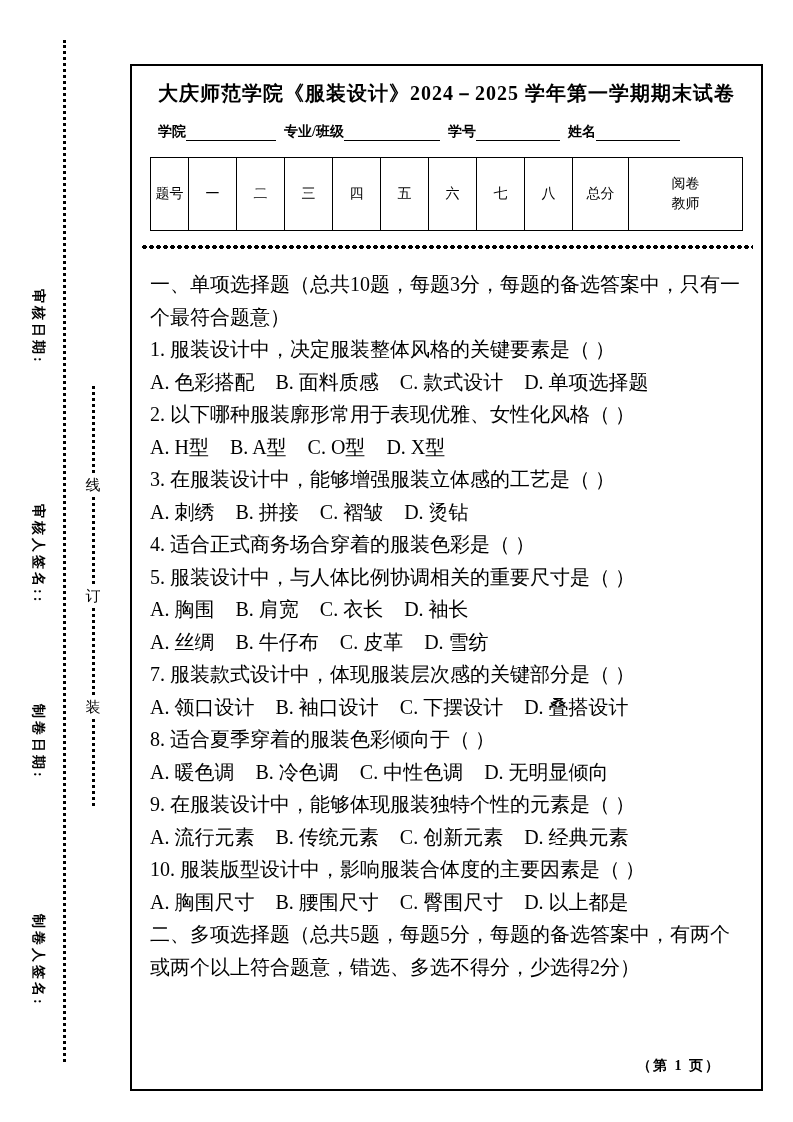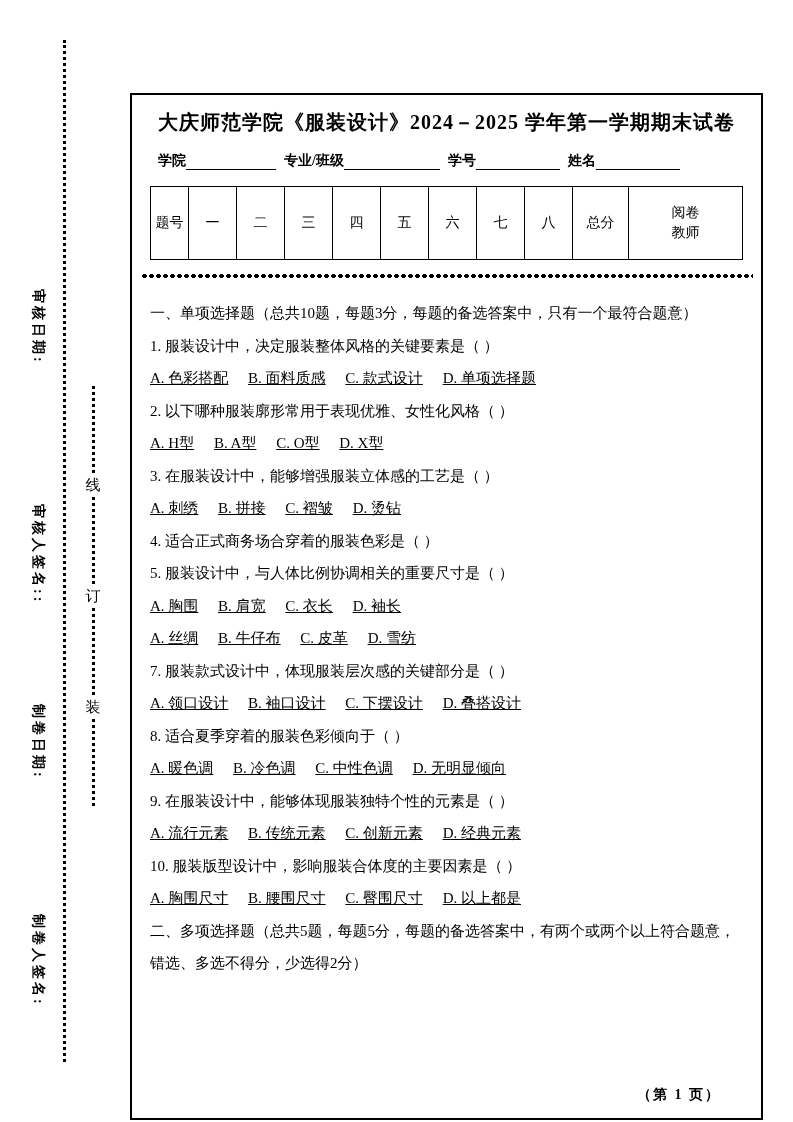--- a/index.html
+++ b/index.html
@@ -28,21 +28,21 @@
   }
   .binding-col {
     position: absolute; left: 83px; top: 386px; height: 420px; width: 20px;
     display: flex; flex-direction: column; align-items: center;
   }
   .binding-col .seg { flex: 1 1 auto; width: 0; border-left: 3px dotted #000; }
   .binding-col .bchar { font-size: 15px; line-height: 1.1; padding: 4px 0; }
 
   
   .paper {
-    position: absolute; left: 130px; top: 93px; width: 633px; height: 1027px;
+    position: absolute; left: 130px; top: 64px; width: 633px; height: 1027px;
     border: 2px solid #000; background: #fff;
   }
   .title {
     text-align: center; font-weight: bold; font-size: 20px;
     margin: 14px 6px 0 6px; letter-spacing: 1px;
   }
   .info-line {
     display: flex; align-items: flex-end; margin: 16px 18px 0 26px;
     font-size: 14px; font-weight: bold;
   }
@@ -63,23 +63,23 @@
   .score-table tr.r2 td { height: 40px; }
   .narrow  { width: 32px; margin: 0 auto; word-break: break-all; line-height: 18px; }
   .narrow4 { width: 34px; margin: 16px auto; word-break: break-all; line-height: 20px; }
 
   .dotted-sep {
     height: 6px; margin: 13px 8px 0 9px;
     background-image: radial-gradient(circle 2.4px at center, #000 97%, transparent 100%);
     background-size: 7px 6px; background-repeat: repeat-x; background-position: left center;
   }
 
-  .content { margin: 18px 16px 0 18px; font-size: 15px; }
+  .content { margin: 18px 16px 0 18px; font-size: 20px; }
   .content p { margin: 0; line-height: 32.5px; }
-  .opt { margin-right: 16px; text-decoration: underline; }
+  .opt { margin-right: 16px; }
 
   .footer {
     position: absolute; left: 505px; bottom: 14px;
     font-size: 14px; font-weight: bold; letter-spacing: 2px;
   }
 </style>
 </head>
 <body>
 
 <div class="v-label vl0">审核日期:</div>

